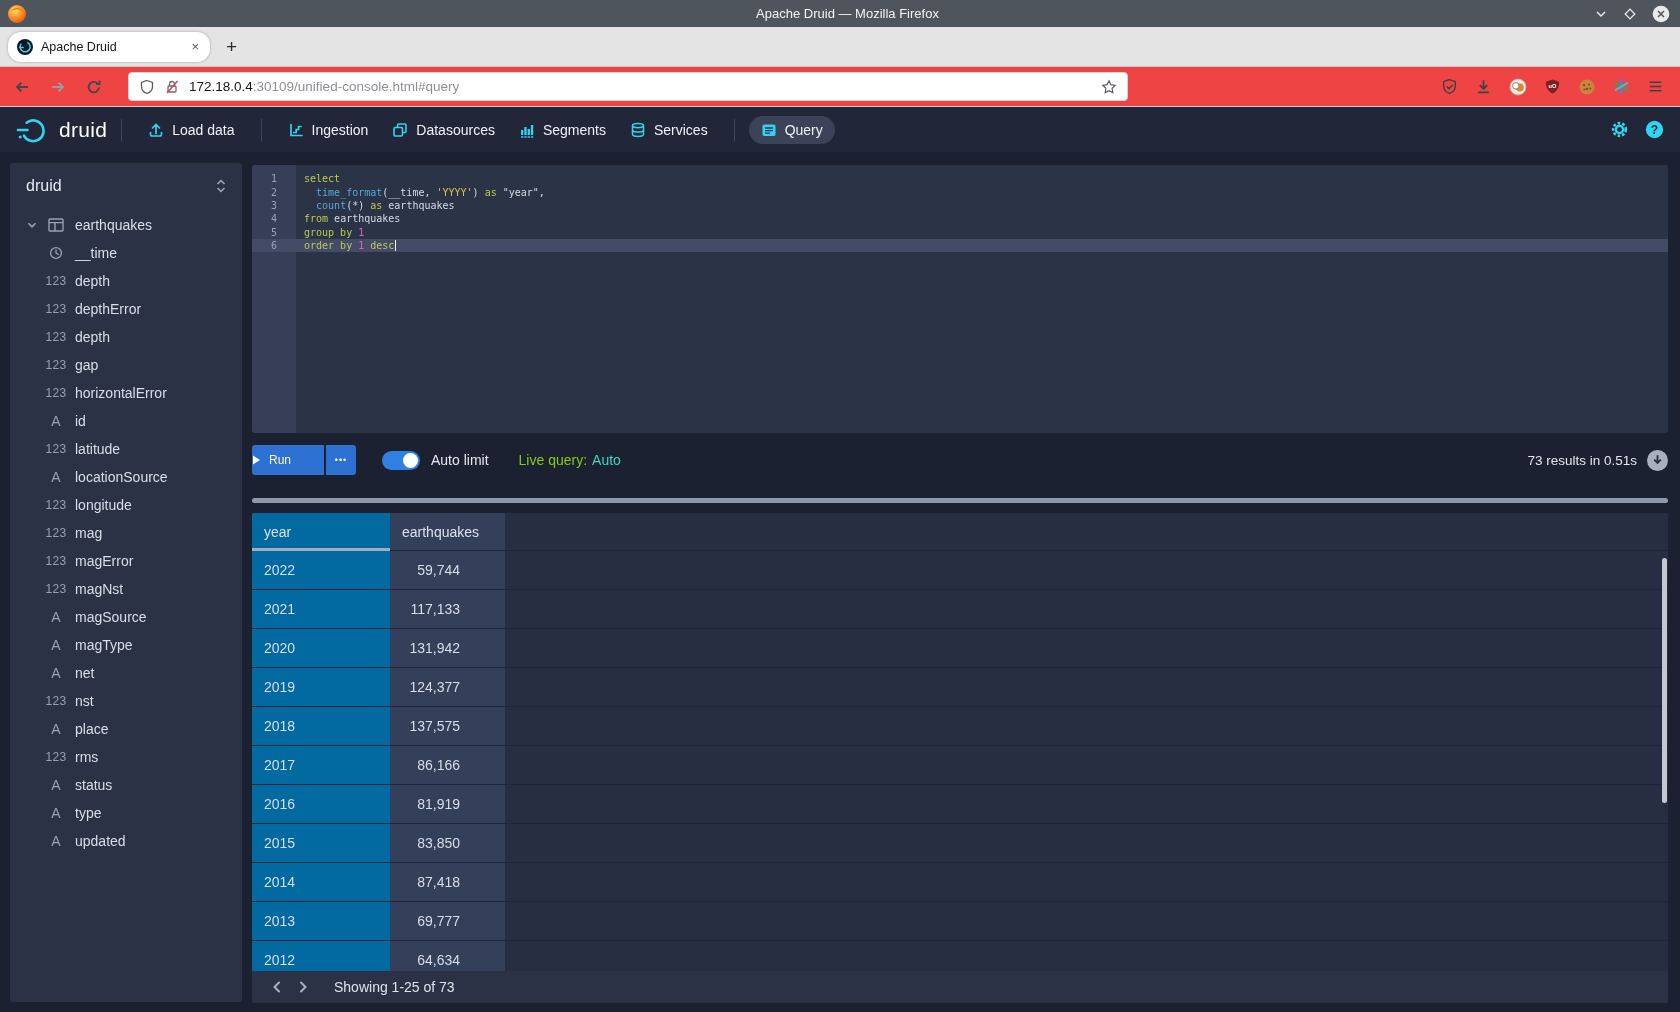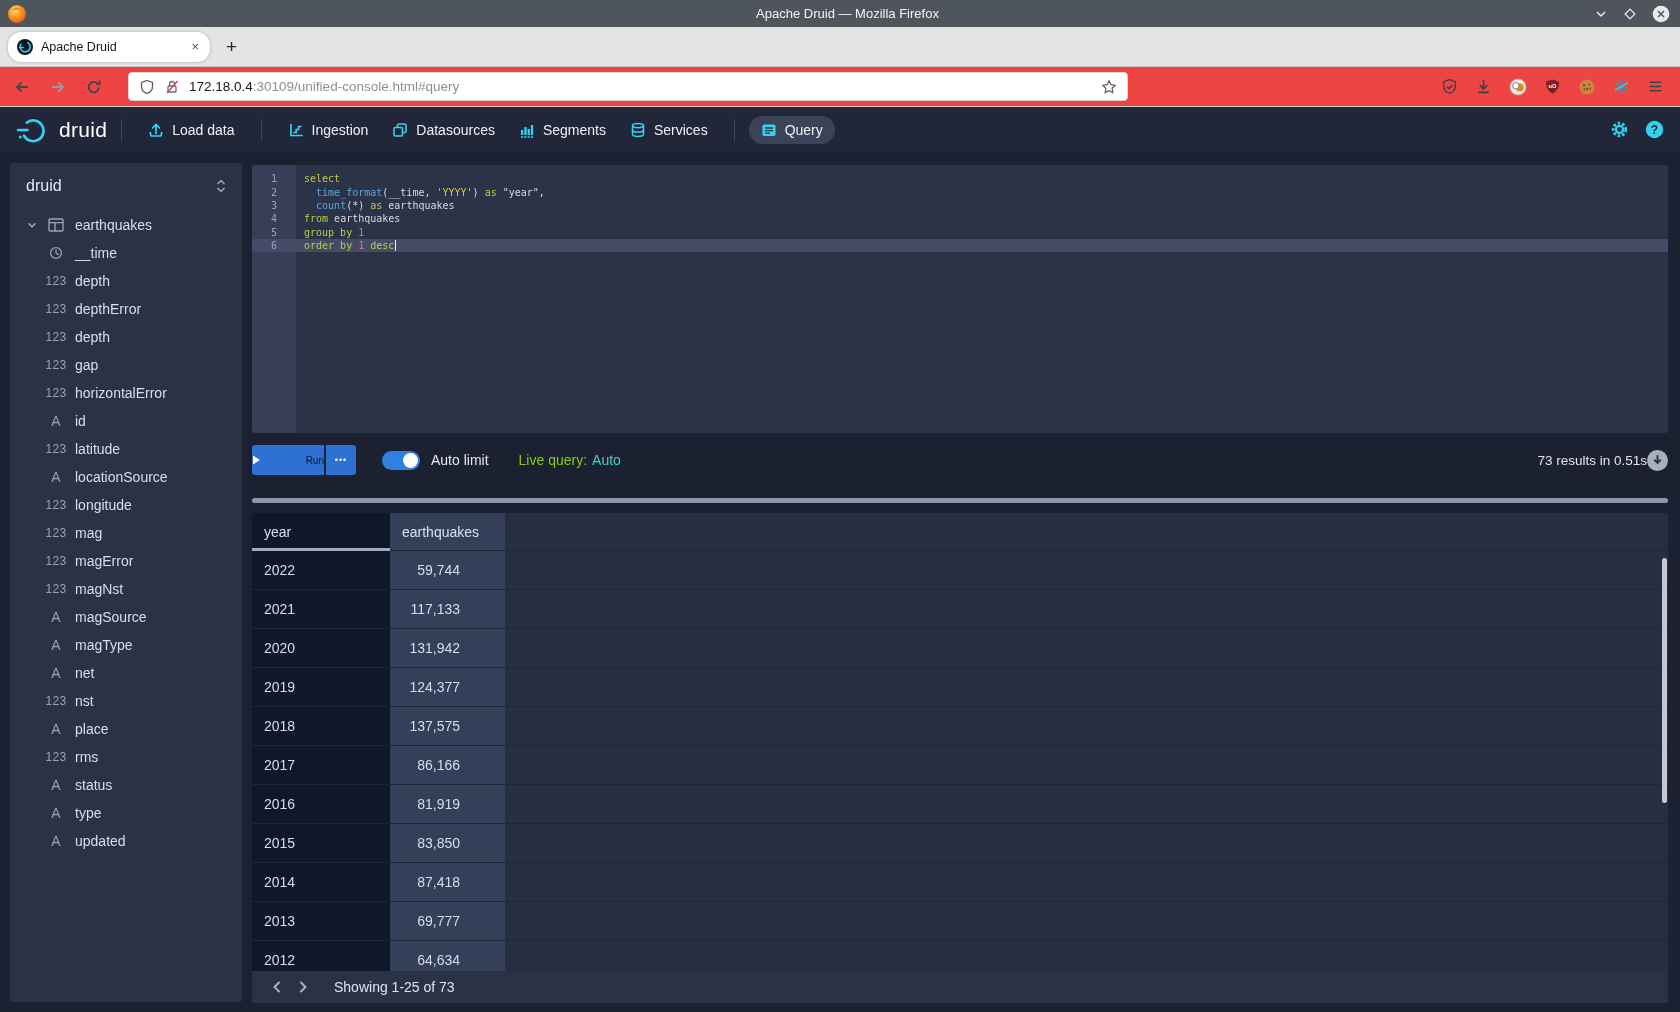--- a/index.html
+++ b/index.html
@@ -70,40 +70,40 @@
   .code-line { position:relative; height:13.4px; display:flex; align-items:center; }
   .code-line.active { background:#434b66; }
   .ln { width:44px; text-align:center; color:#9aa1b5; flex:none; }
   .code { padding-left:8px; white-space:pre; color:#d6dae4; }
   .tk-kw { color:#bdc94e; } .tk-fn { color:#56a7dc; } .tk-str { color:#d6c64b; }
   .tk-num { color:#de64bd; } .tk-pl { color:#d6dae4; }
   .caret { display:inline-block; width:1px; height:11px; background:#eef1f7; vertical-align:-2px; margin-left:1px; }
 
   
   .runbar { height:46px; margin-top:4px; display:flex; align-items:center; }
-  .btn-run { width:72px; height:30px; background:#2d72d2; color:#0f172a; border-radius:3px 0 0 3px;
-             display:flex; align-items:center; justify-content:space-between; gap:8px; font-size:10px; }
+  .btn-run { width:72px; height:30px; background:#2d72d2; color:#fef9c3; border-radius:3px 0 0 3px;
+             display:flex; align-items:center; justify-content:flex-start; gap:8px; font-size:12px; }
   .btn-more { width:30px; height:30px; background:#2d72d2; color:#fff; border-radius:0 3px 3px 0; margin-left:2px;
               display:flex; align-items:center; justify-content:center; font-size:9px; letter-spacing:1px; }
   .switch { margin-left:26px; width:38px; height:19px; border-radius:10px; background:#2f80e0; position:relative; }
   .switch .knob { position:absolute; right:2px; top:2px; width:15px; height:15px; border-radius:50%; background:#ffffff; }
   .rb-label { margin-left:11px; font-size:14px; color:#e4e8f0; }
   .rb-live { margin-left:30px; font-size:14px; color:#84cc16; }
   .rb-live-val { margin-left:5px; font-size:14px; color:#41d2c8; }
-  .result-info { margin-left:auto; display:flex; align-items:center; font-size:13.5px; color:#e2e6ee; }
+  .result-info { margin-left:auto; display:flex; align-items:center; gap:10px; font-size:13.5px; color:#e2e6ee; }
 
   
   .hscroll { height:5px; margin-top:15px; background:#8f97ab; border-radius:3px; }
 
   
   .results { position:relative; margin-top:10px; height:490px; background:#272e41; border-radius:2px; overflow:hidden; }
   .t-row { display:flex; height:39px; }
   .t-row.hdr { height:38px; }
   .cell { display:flex; align-items:center; padding-left:12px; font-size:14px; color:#d8dde8; border-bottom:1px solid #1f2637; }
-  .c-year { width:138px; background:#0f172a; position:relative; }
+  .c-year { width:138px; background:#0369a1; position:relative; }
   .c-quake { width:115px; background:#343f5a; }
   .c-fill { flex:1; background:#272e41; border-bottom:1px solid #1f2637; }
   .hdr .cell { color:#dce0ea; }
   .hdr .c-year::after { content:""; position:absolute; left:0; right:0; bottom:-1px; height:3px; background:#a3abc0; }
   .num-val { display:inline-block; min-width:58px; text-align:right; }
   .vscroll { position:absolute; right:1px; top:45px; width:5px; height:245px; background:#c4c8d2; border-radius:3px; }
   .pagi { position:absolute; left:0; right:0; bottom:0; height:32px; background:#2b3246; display:flex; align-items:center; padding-left:12px; }
   .pg-btn { width:26px; height:26px; display:flex; align-items:center; justify-content:center; }
   .pg-label { margin-left:18px; font-size:14px; color:#dfe3ec; }
 </style>

